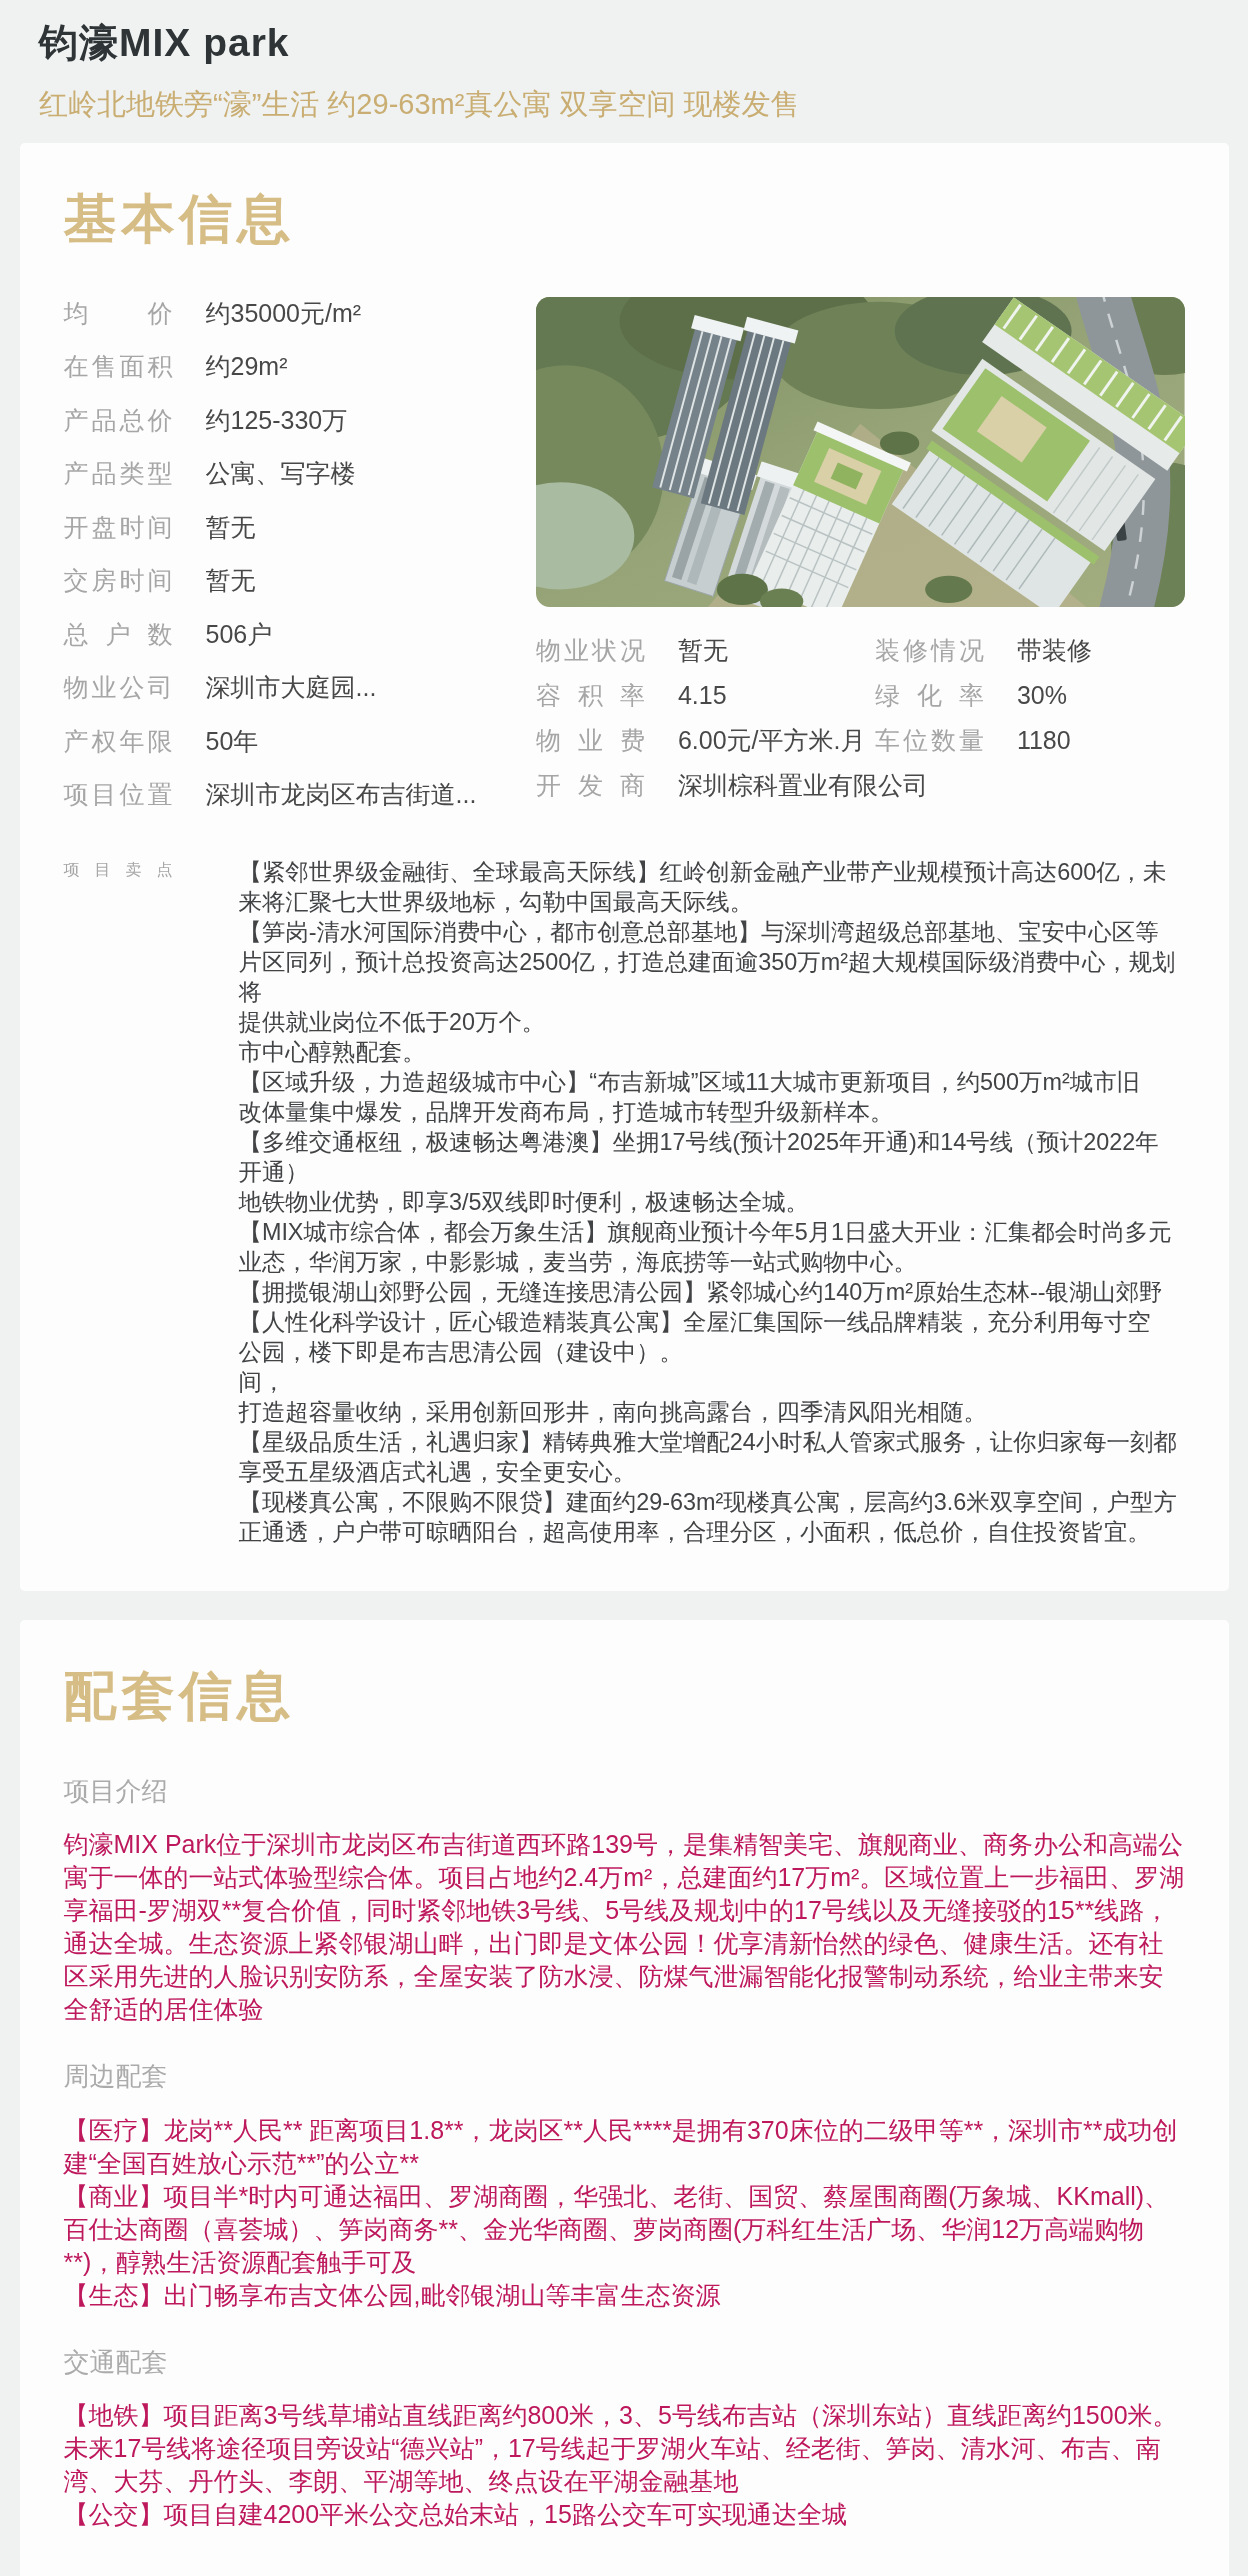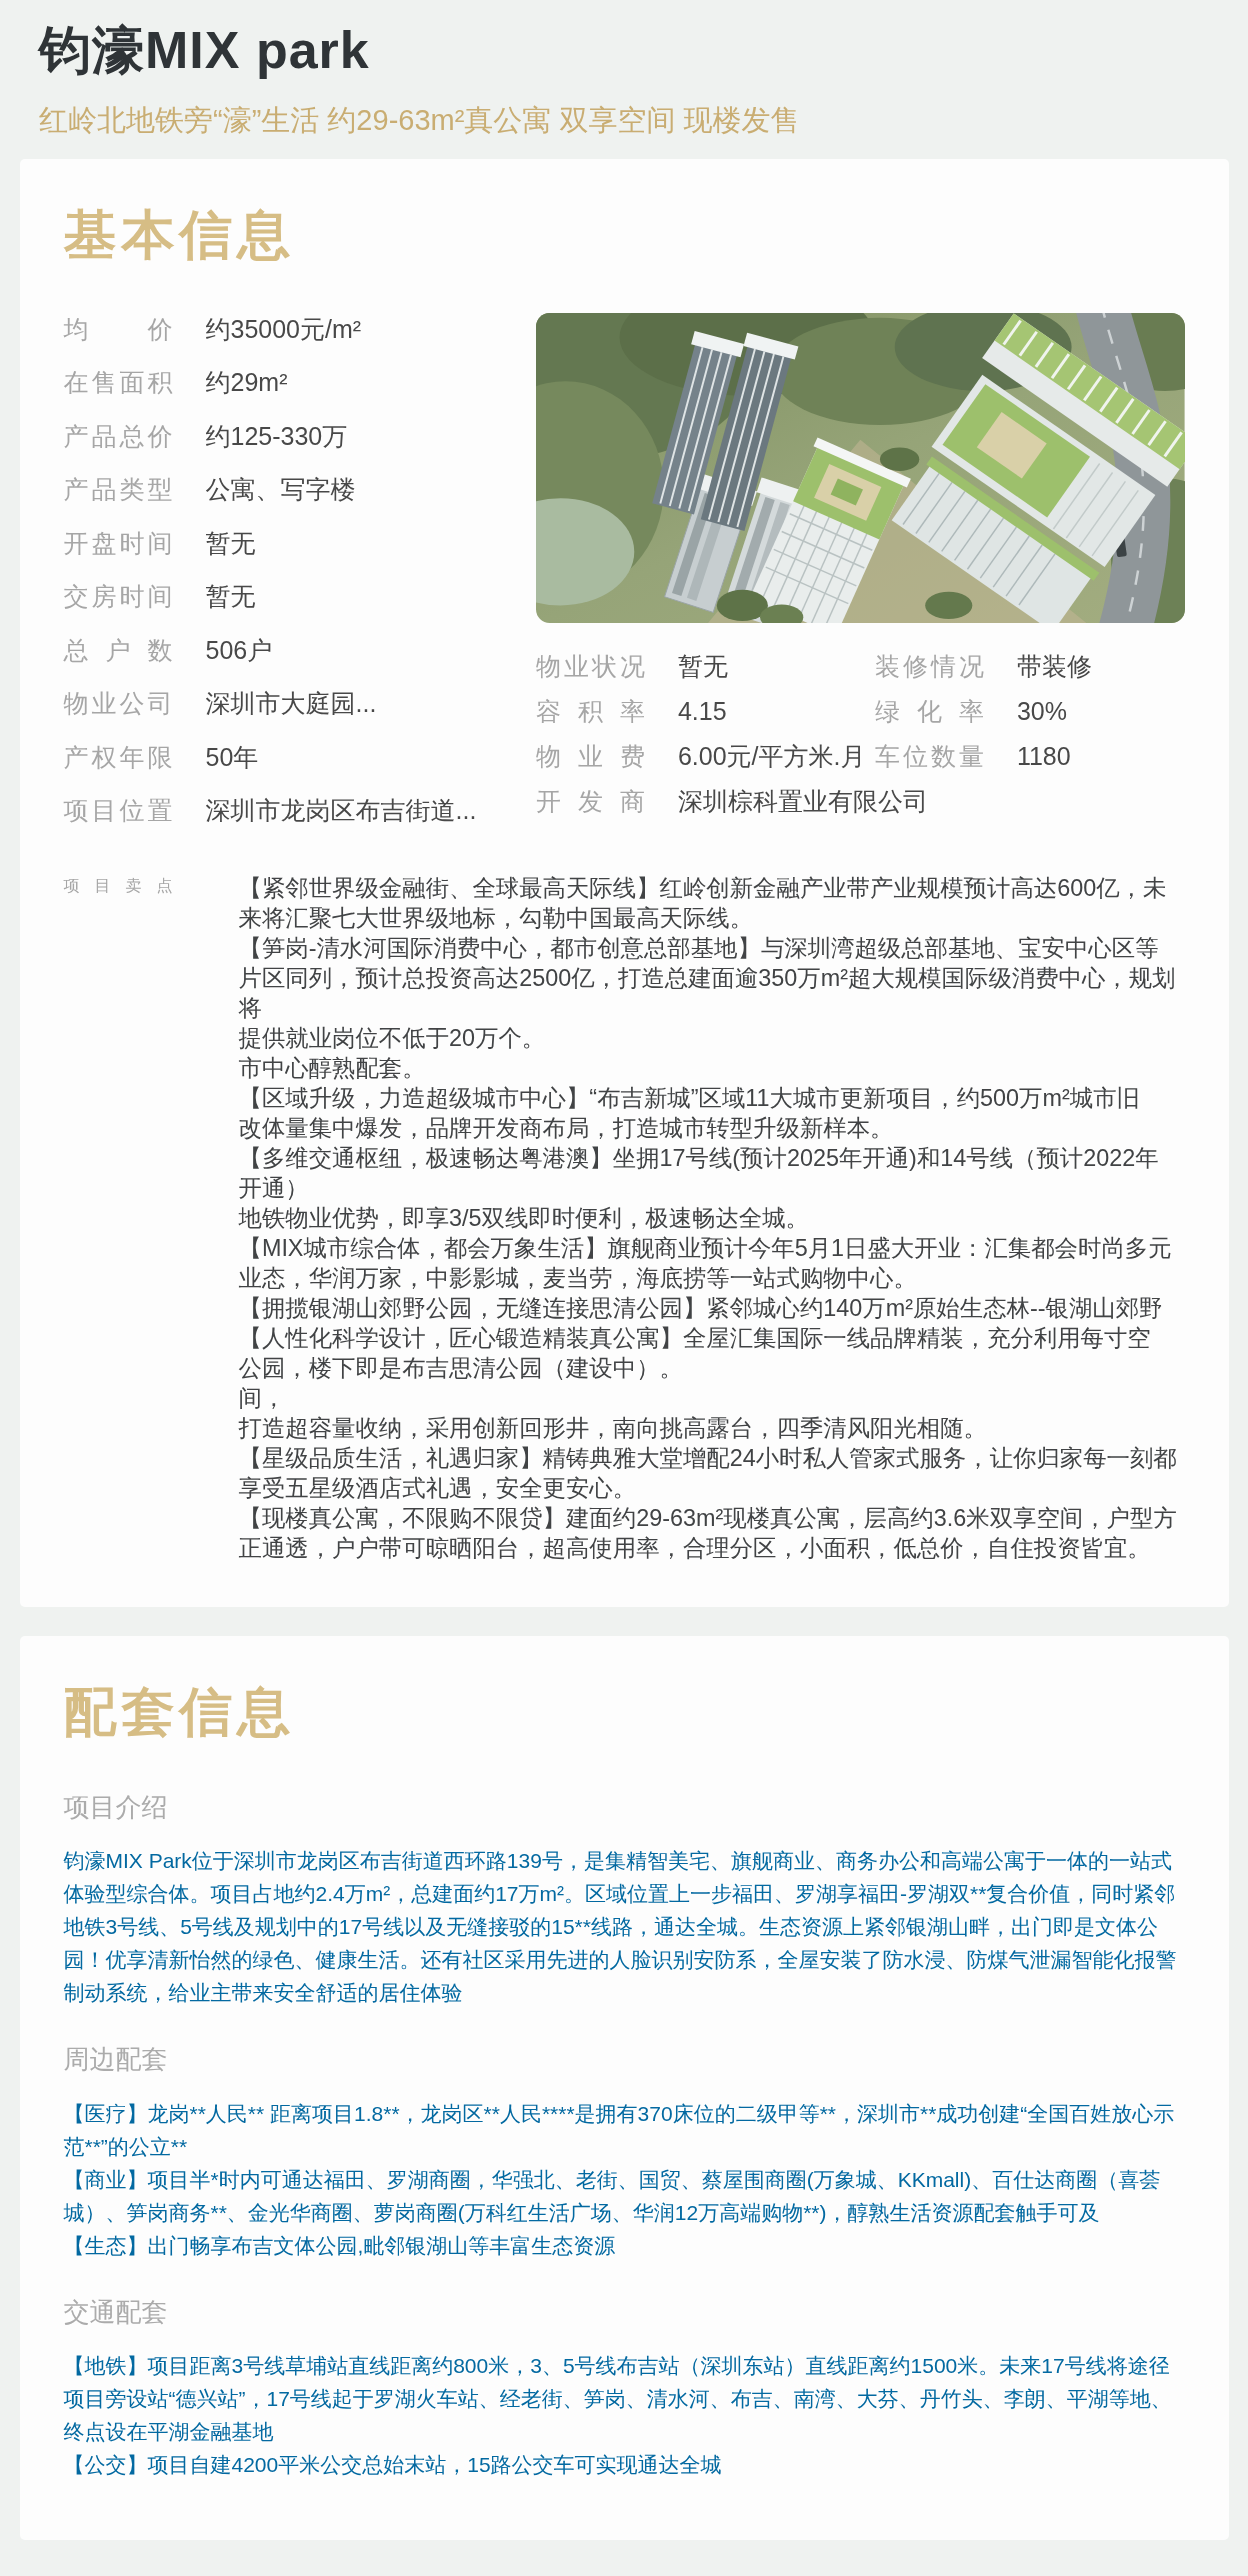--- a/index.html
+++ b/index.html
@@ -3,21 +3,21 @@
 <meta charset="utf-8">
 <style>
   * { margin:0; padding:0; box-sizing:border-box; }
   html,body { background:#eff2f0; }
   body {
     width:1248px; margin:0 auto;
     font-family:"Liberation Sans","DejaVu Sans",sans-serif;
     color:#45484a;
   }
   .page-header { padding:15.6px 39px 17.6px 39px; }
-  .page-title { font-size:52px; font-weight:700; color:#2f3437; letter-spacing:1px; }
+  .page-title { font-size:39px; font-weight:700; color:#2f3437; letter-spacing:1px; }
   .page-subtitle { margin-top:15.6px; font-size:29px; font-weight:500; color:#c9ad72; }
 
   .card {
     background:#fdfdfd; border-radius:5px;
     margin:0 19.5px; padding:41px 44px 44px 44px;
   }
   .card + .card { margin-top:29px; }
 
   .section-heading {
     font-size:53px; font-weight:700; color:#d6bd85; letter-spacing:4.9px;
@@ -46,21 +46,21 @@
   .right-fields .field:last-child { grid-column:1 / -1; }
 
   .selling-row { display:flex; margin-top:25px; }
   .selling-row .field-label { padding-top:2.9px; }
   .selling-lines { flex:1 1 auto; min-width:0; }
   .selling-line { font-size:23.4px; line-height:30px; color:#414345; font-weight:500; }
 
   .sub-section { margin-top:33px; }
   .sub-label { font-size:26px; font-weight:400; color:#ababab; margin-bottom:19.5px; }
   .sub-paragraphs { }
-  .sub-paragraph { font-size:21px; line-height:33px; color:#0369a1; font-weight:500; }
+  .sub-paragraph { font-size:25px; line-height:33px; color:#be185d; font-weight:500; }
 
   .facility-card { padding-bottom:59px; }
 </style>
 </head>
 <body>
 
 <header class="page-header">
   <h1 class="page-title">钧濠MIX park</h1>
   <div class="page-subtitle">红岭北地铁旁“濠”生活 约29-63m²真公寓 双享空间 现楼发售</div>
 </header>

